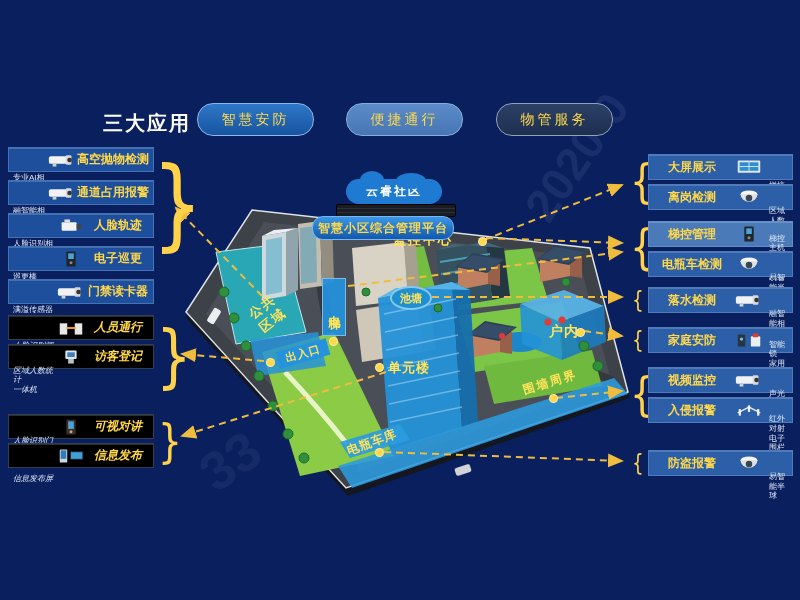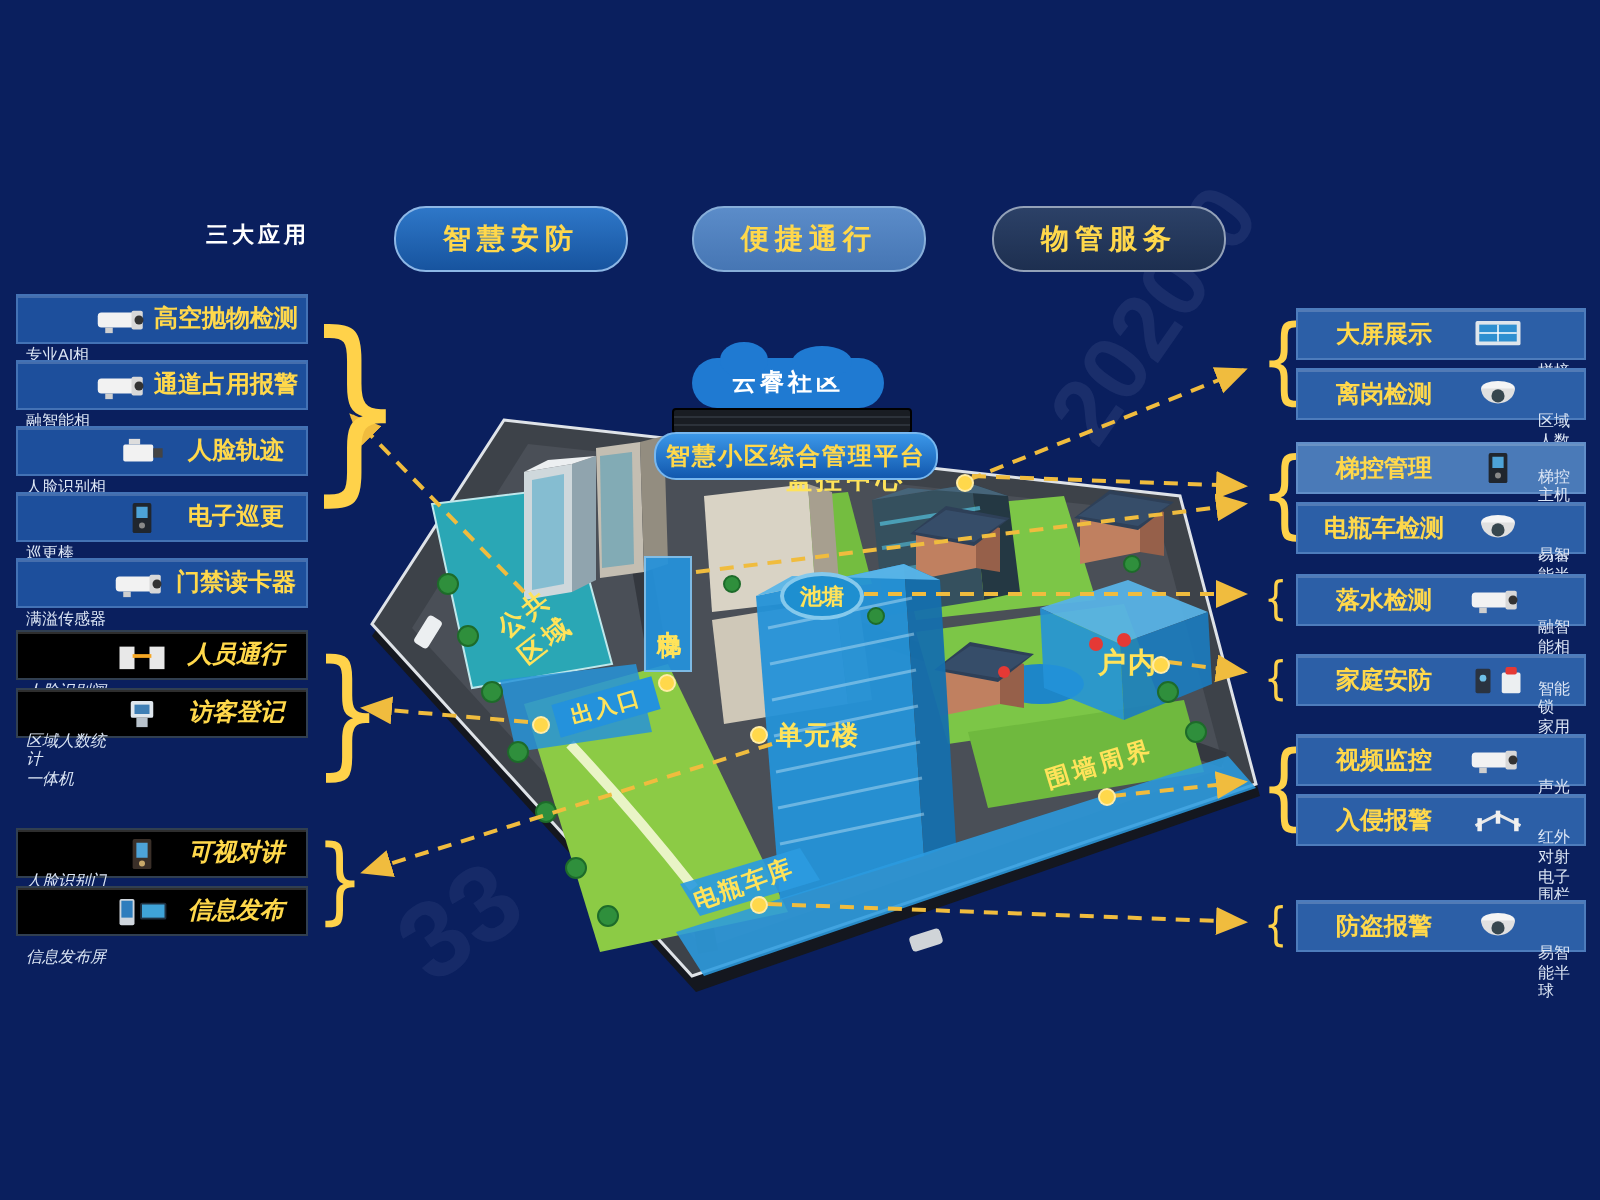--- a/index.html
+++ b/index.html
@@ -10,23 +10,23 @@
     -webkit-font-smoothing:antialiased;
   }
   .stage{position:absolute;inset:0;width:800px;height:600px;}
 
   
   .wm{position:absolute;color:rgba(190,205,245,.09);font-weight:bold;pointer-events:none;z-index:1;}
   .wm-top{left:505px;top:130px;font-size:46px;transform:rotate(-55deg);}
   .wm-bottom{left:200px;top:430px;font-size:54px;transform:rotate(-35deg);color:rgba(190,205,245,.07);}
 
   
-  .section-label{position:absolute;left:103px;top:110px;font-size:11px;font-weight:bold;color:#ffffff;letter-spacing:2px;z-index:6;}
+  .section-label{position:absolute;left:103px;top:110px;font-size:20px;font-weight:bold;color:#ffffff;letter-spacing:2px;z-index:6;}
   .app-btn{position:absolute;top:103px;width:117px;height:33px;display:flex;align-items:center;justify-content:center;
-    font-size:14px;font-weight:bold;color:#ffd84b;letter-spacing:3px;z-index:6;cursor:pointer;box-sizing:border-box;border-radius:16px;}
+    font-size:14px;font-weight:normal;color:#ffd84b;letter-spacing:3px;z-index:6;cursor:pointer;box-sizing:border-box;border-radius:16px;}
   .app-btn-0{left:197px;background:linear-gradient(180deg,#2e77c8,#17549f);border:1px solid #8db7e6;}
   .app-btn-1{left:346px;background:linear-gradient(180deg,#5b8cc9,#4676b4);border:1px solid #87aed9;}
   .app-btn-2{left:496px;background:linear-gradient(180deg,#2c4167,#1d2f50);border:1px solid #93a1b8;}
 
   
   .dev-group{position:absolute;display:flex;flex-direction:column;z-index:6;}
   .dev-row{display:flex;align-items:center;box-sizing:border-box;padding:0 4px;
     border:1px solid rgba(140,180,230,.35);box-shadow:inset 0 1px 0 rgba(255,255,255,.18);}
   .left .dev-row{width:146px;height:25px;margin-bottom:8px;background:#1d4f9c;}
   .left.tone-light .dev-row{background:#000000;margin-bottom:4px;font-style:italic;}
@@ -69,21 +69,21 @@
   .br6{left:632px;top:450px;font-size:23px;}
 
   
   .map-label{position:absolute;z-index:7;color:#ffe35a;font-weight:bold;white-space:nowrap;pointer-events:none;}
   .cloud{position:absolute;left:346px;top:179px;width:96px;height:25px;background:#1f7ad2;border-radius:13px;z-index:7;
     display:flex;align-items:center;justify-content:center;color:#fff;font-size:12px;font-weight:bold;letter-spacing:2px;}
   .cloud::before{content:"";position:absolute;left:14px;top:-8px;width:24px;height:18px;background:#1f7ad2;border-radius:50%;}
   .cloud::after{content:"";position:absolute;right:16px;top:-6px;width:30px;height:16px;background:#1f7ad2;border-radius:50%;}
   .server-rack{position:absolute;left:336px;top:204px;width:118px;height:11px;z-index:7;background:
     repeating-linear-gradient(180deg,#191d23 0 3px,#2c323a 3px 4px);border-radius:2px;border:1px solid #000;}
-  .platform-pill{position:absolute;left:327px;top:216px;width:140px;height:22px;z-index:8;border-radius:11px;
+  .platform-pill{position:absolute;left:312px;top:216px;width:140px;height:22px;z-index:8;border-radius:11px;
     background:linear-gradient(180deg,#3b97e8,#1258ae);border:1px solid #77b7ef;display:flex;align-items:center;justify-content:center;
     color:#ffd84b;font-size:12px;font-weight:bold;letter-spacing:1px;}
   .lbl-monitor{left:393px;top:231px;font-size:13px;letter-spacing:2px;}
   .lbl-elevator{position:absolute;left:322px;top:278px;width:22px;height:56px;z-index:7;background:rgba(36,146,220,.92);
     border:1px solid rgba(255,255,255,.4);display:flex;align-items:center;justify-content:center;
     writing-mode:vertical-rl;color:#ffe35a;font-weight:bold;font-size:12px;letter-spacing:2px;}
   .lbl-pond{position:absolute;left:390px;top:286px;width:38px;height:20px;z-index:7;border-radius:50%;
     background:#1e8fd0;border:2px solid #85c9ec;display:flex;align-items:center;justify-content:center;
     color:#ffe35a;font-weight:bold;font-size:11px;}
   .lbl-public{left:246px;top:297px;font-size:13px;letter-spacing:2px;transform:rotate(-38deg);white-space:normal;width:44px;line-height:1.3;text-align:center;}

